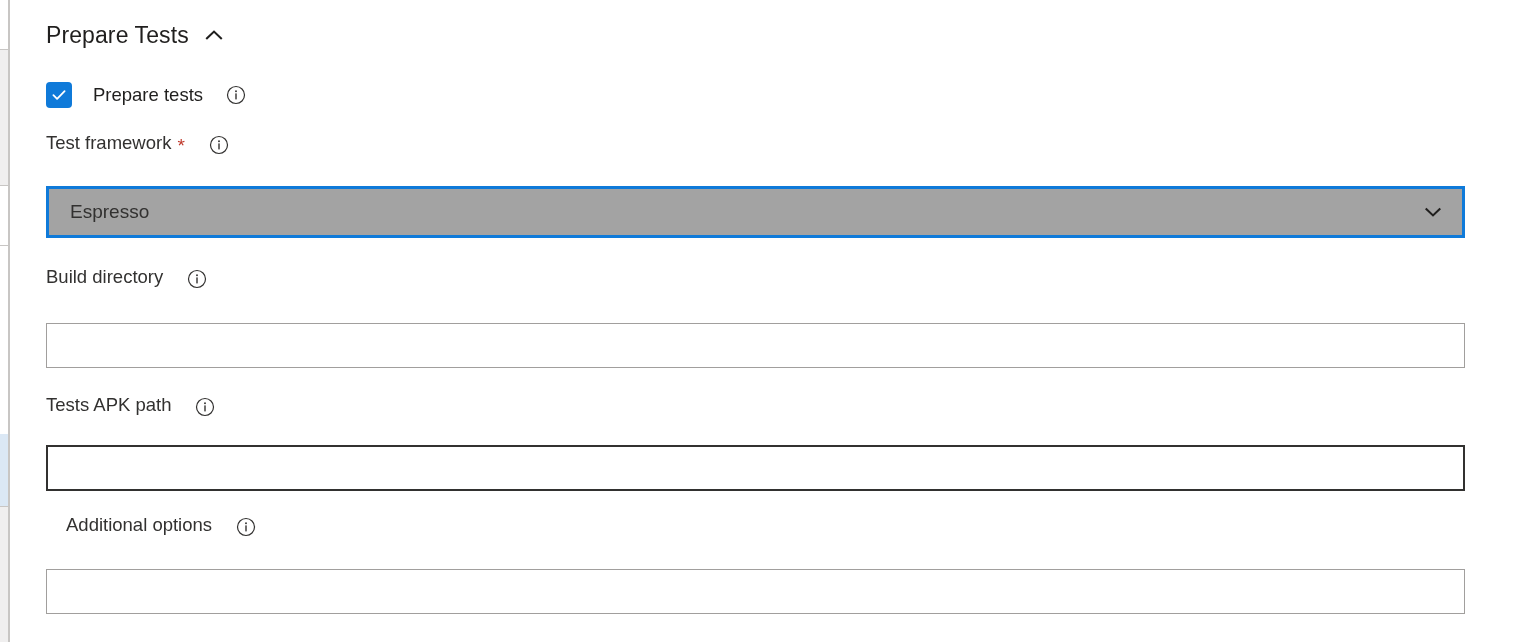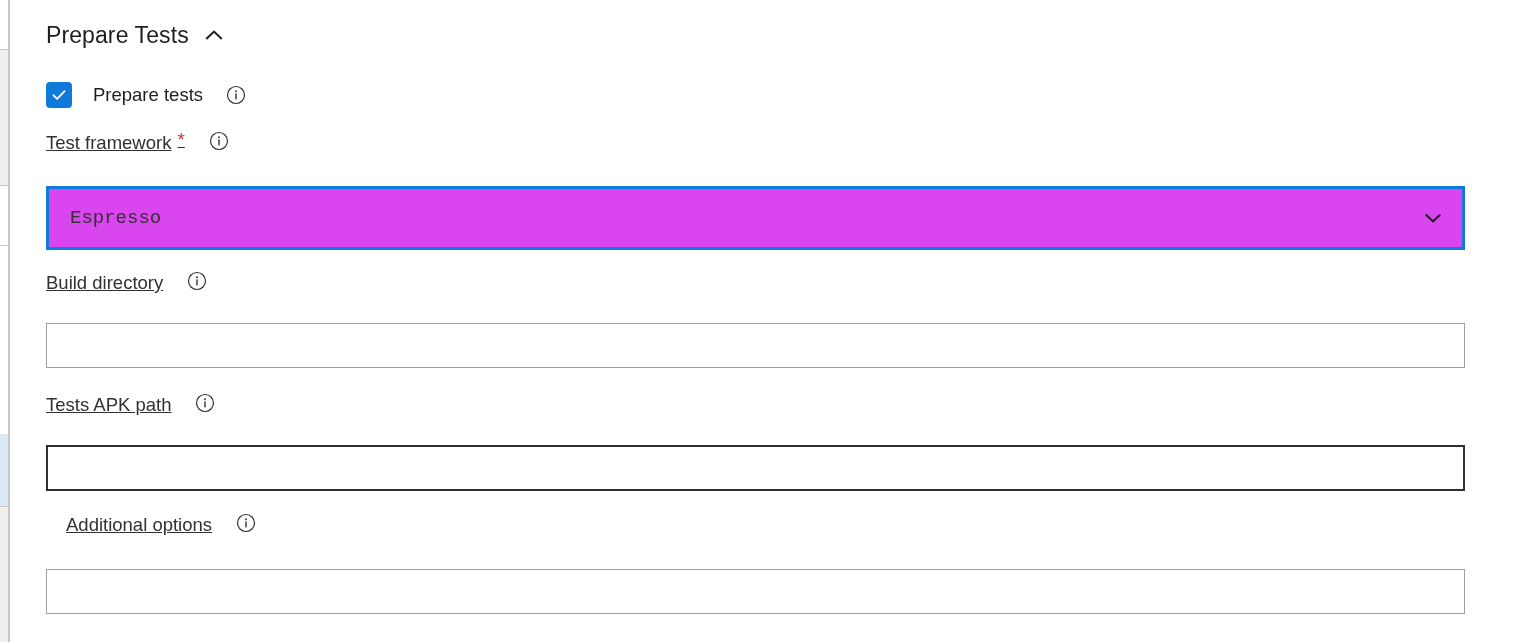--- a/index.html
+++ b/index.html
@@ -111,27 +111,26 @@
     width: 20px;
     height: 20px;
     flex: none;
     cursor: pointer;
   }
 
   
   .field-label {
     position: absolute;
     display: flex;
-    align-items: flex-start;
+    align-items: flex-end;
     left: 36px;
     font-size: 18.5px;
     color: #323130;
     line-height: 24px;
     white-space: nowrap;
-    text-decoration: underline;
   }
   .req-star {
     color: #c0392b;
     margin-left: 6px;
     font-size: 19px;
     line-height: 18px;
   }
   .label-info {
     margin-left: 24px;
     display: flex;
@@ -154,28 +153,27 @@
     border: 2.2px solid #323130;
     height: 46px;
   }
 
   
   .dropdown {
     position: absolute;
     left: 36px;
     top: 186px;
     width: 1419px;
-    height: 64px;
+    height: 52px;
     box-sizing: border-box;
     border: 3px solid #0f7ad9;
-    background: #d946ef;
-    display: flex;
-    align-items: center;
-    cursor: pointer;
-    font-family: Liberation Mono, monospace;
+    background: #a3a3a3;
+    display: flex;
+    align-items: center;
+    cursor: pointer;
   }
   .dropdown-value {
     margin-left: 21px;
     font-size: 19px;
     color: #323130;
     flex: 1;
     white-space: nowrap;
     overflow: hidden;
   }
   .dropdown-caret {
@@ -243,21 +241,21 @@
 
   <div class="dropdown">
     <span class="dropdown-value">Espresso</span>
     <span class="dropdown-caret">
       <svg width="22" height="22" viewBox="0 0 22 22" aria-hidden="true">
         <path d="M4.5 8.2 L11 14.4 L17.5 8.2" fill="none" stroke="#201f1e" stroke-width="2.1" stroke-linecap="square" stroke-linejoin="miter"></path>
       </svg>
     </span>
   </div>
 
-  <div class="field-label" style="top:271px;">
+  <div class="field-label" style="top:265px;">
     <span>Build directory</span>
     <span class="label-info">
       <svg width="20" height="20" viewBox="0 0 20 20" aria-hidden="true">
         <circle cx="10" cy="10" r="8.5" fill="none" stroke="#323130" stroke-width="1.2"></circle>
         <circle cx="10" cy="6.2" r="0.95" fill="#323130"></circle>
         <rect x="9.3" y="8.4" width="1.4" height="6" fill="#323130"></rect>
       </svg>
     </span>
   </div>
 

